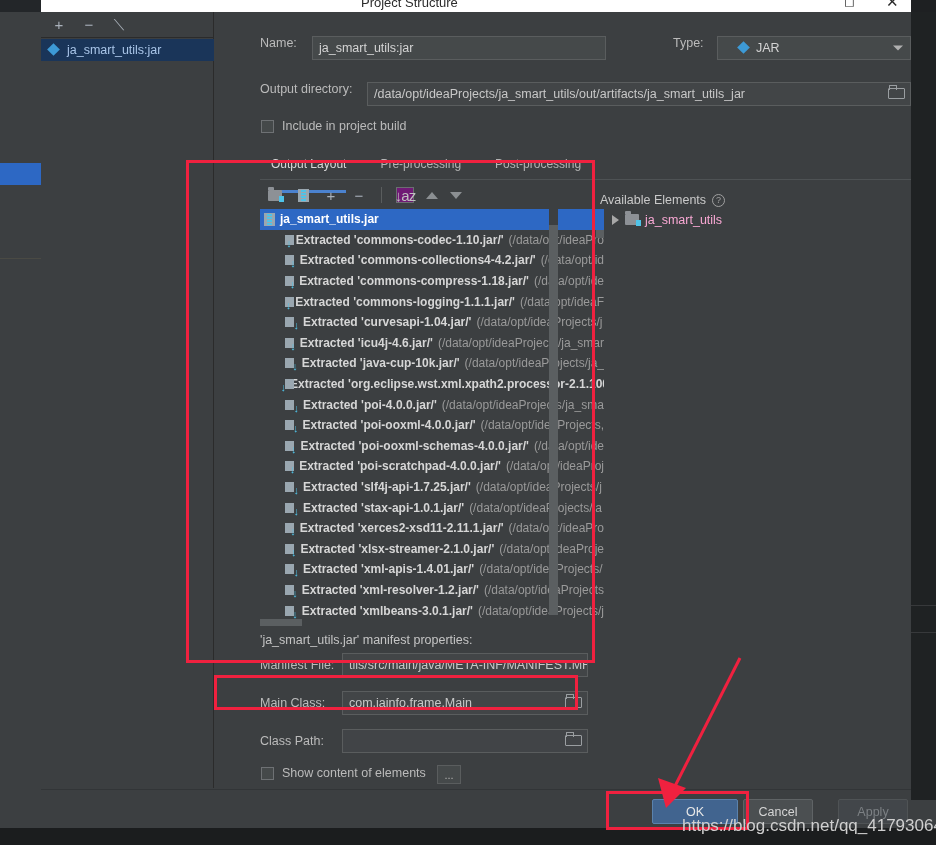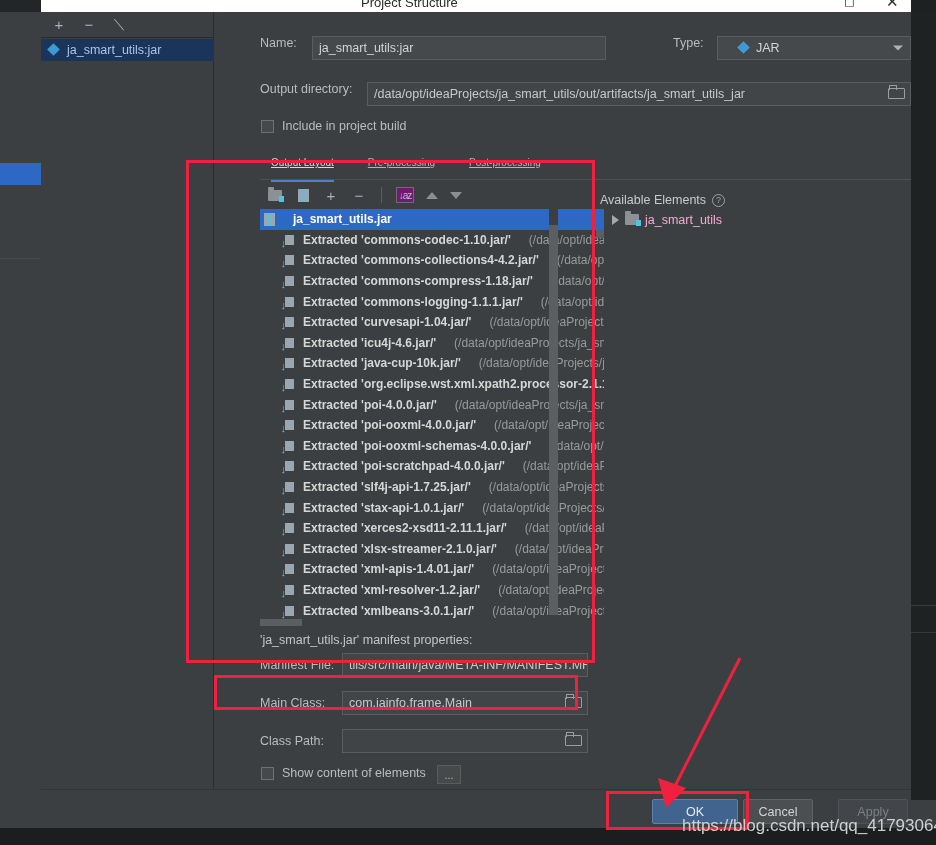--- a/index.html
+++ b/index.html
@@ -121,23 +121,22 @@
 
   .checkbox-row { position: absolute; display: flex; align-items: center; gap: 8px; }
   .cbox {
     width: 13px; height: 13px; border: 1px solid #6e7174; background: #45494a;
   }
   .cb-label { font-size: 12.5px; color: #bbbbbb; }
 
   
   .tabs { position: absolute; left: 56px; top: 145px; display: flex; gap: 34px; }
   .tab {
-    font-size: 10px; color: #b4b4b4; padding-bottom: 14px; white-space: nowrap;
+    font-size: 12px; color: #b4b4b4; padding-bottom: 22px; white-space: nowrap;
     position: relative;
-    text-decoration: underline;
   }
   .tab.active { color: #d8d8d8; }
   .tab.active::after {
     content: ""; position: absolute; left: 0; bottom: 0; width: 100%; height: 3px;
     background: #4b82cf;
   }
   .tabs-underline {
     position: absolute; left: 45px; top: 167px; width: 651px; height: 1px;
     background: #4e5254;
   }
@@ -158,21 +157,21 @@
     font-size: 9px; color: #a0a0a0; display: flex; align-items: center;
     justify-content: center; line-height: 1;
   }
 
   
   .tree-panel {
     position: absolute; left: 45px; top: 197px; width: 344px; height: 421px;
     background: #3c3f41; overflow: hidden;
   }
   .tree-row {
-    height: 20.6px; display: flex; align-items: center; gap: 18px;
+    height: 20.6px; display: flex; align-items: center; gap: 5px;
     white-space: nowrap; overflow: hidden; padding-left: 6px;
   }
   .tree-row.root { background: #2d68c4; padding-left: 4px; }
   .tree-row.child { padding-left: 25px; }
   .t-name { font-size: 12px; color: #d6d6d6; font-weight: bold; }
   .tree-row.root .t-name { color: #ffffff; }
   .t-path { font-size: 12px; color: #9a9a9a; }
 
   .tree-scrollbar {
     position: absolute; left: 334px; top: 197px; width: 9px; height: 421px;
@@ -256,21 +255,21 @@
   .folder-open-glyph::before {
     content: ""; position: absolute; left: 0; top: 2px; width: 15px; height: 9px;
     border: 1.5px solid #9a9ea1; border-radius: 1px; background: transparent;
   }
   .folder-open-glyph::after {
     content: ""; position: absolute; left: 1px; top: -1px; width: 6px; height: 4px;
     border: 1.5px solid #9a9ea1; border-bottom: none; border-radius: 1px 1px 0 0;
   }
   .icon-sort {
     width: 18px; height: 16px; background: #701a75; border: 1px solid #6a6e70;
-    font-size: 10px; color: #c0c0c0; display: flex; align-items: center;
+    font-size: 15px; color: #c0c0c0; display: flex; align-items: center;
     justify-content: center; letter-spacing: -1px;
   }
   .tri-up {
     width: 0; height: 0; border-left: 6px solid transparent;
     border-right: 6px solid transparent; border-bottom: 7px solid #8b8f92;
   }
   .tri-down {
     width: 0; height: 0; border-left: 6px solid transparent;
     border-right: 6px solid transparent; border-top: 7px solid #8b8f92;
   }

